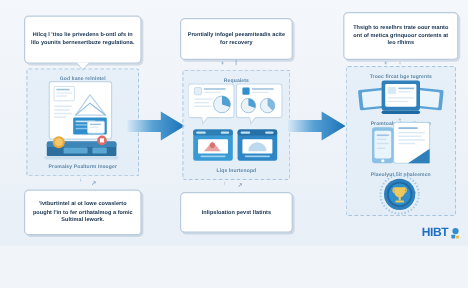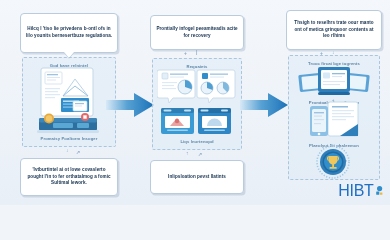--- a/index.html
+++ b/index.html
@@ -96,21 +96,21 @@
   .i3a{left:297px;top:64px;width:74px;height:34px;}
   .i3b{left:300px;top:100px;width:68px;height:40px;}
   .i3c{left:316px;top:145px;width:34px;height:34px;}
 
   
   .logo{
     position:absolute;right:6px;bottom:5px;
     display:flex;align-items:center;gap:1.5px;
   }
   .logo-text{
-    font-size:16px;font-weight:400;color:#1f6fc4;
+    font-size:10px;font-weight:700;color:#1f6fc4;
     letter-spacing:-.3px;
     font-family:"Liberation Sans", sans-serif;
   }
   .logo-mark{display:block;}
 </style>
 </head>
 <body>
 
 <div class="canvas">
 

